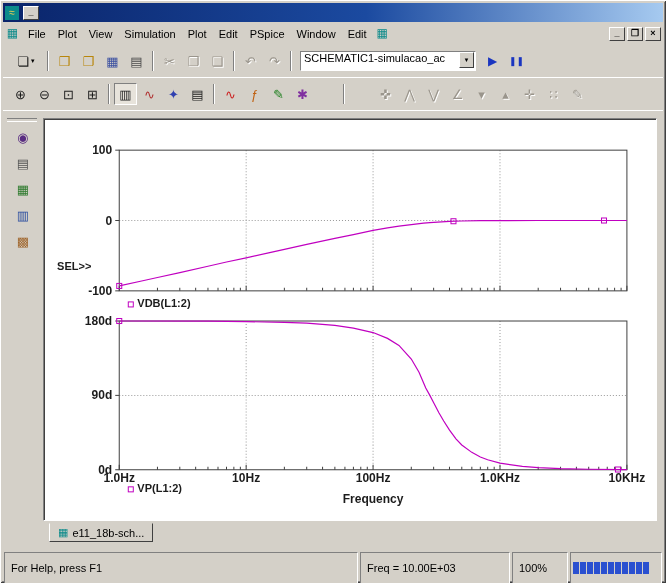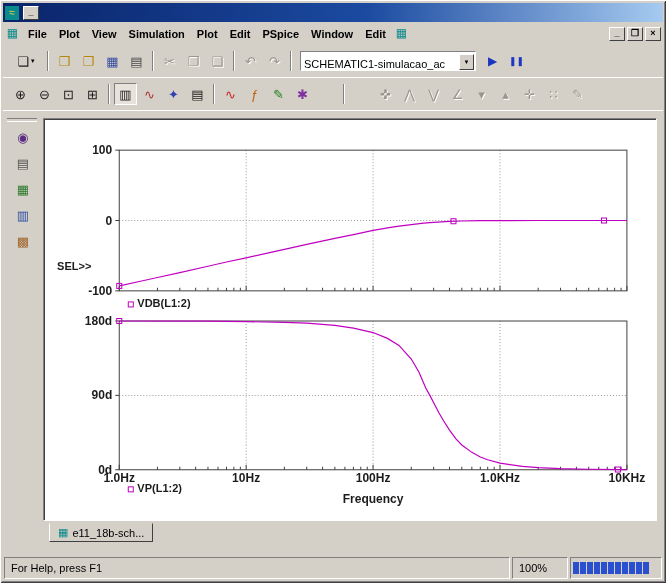--- a/index.html
+++ b/index.html
@@ -11,37 +11,37 @@
     background:linear-gradient(90deg,#0a246a 0%,#1b4aa0 55%,#a6caf0 100%);
     display:flex;align-items:center;gap:4px;padding:0 2px;}
   .app-icon{width:14px;height:14px;background:#0a8a8a;color:#ffd24d;font-size:10px;line-height:13px;text-align:center;flex:0 0 auto;}
   .titlebar .title{flex:1;color:#fff;font-weight:bold;font-size:11px;white-space:nowrap;overflow:hidden;}
   .winbtn{flex:0 0 auto;width:16px;height:14px;background:#d4d0c8;border:1px solid;border-color:#fff #404040 #404040 #fff;
     font-size:9px;line-height:11px;text-align:center;font-weight:bold;color:#000;padding:0;}
   
   .menubar{position:absolute;top:24px;left:3px;right:3px;height:19px;display:flex;align-items:center;gap:2px;padding:0 2px;font-size:11px;}
   .mdi-icon{width:15px;height:14px;color:#0a8a8a;font-size:12px;line-height:13px;text-align:center;}
   .menu-items{display:flex;}
-  .menu-item{padding:2px 6px;color:#000;font-weight:bold;}
+  .menu-item{padding:2px 6px;color:#000;}
   .menubar .spacer{flex:1;}
   
   .toolbar{position:absolute;left:3px;right:3px;display:flex;align-items:center;gap:1px;padding:0 2px 0 6px;border-bottom:1px solid #fff;}
   .toolbar1{top:45px;height:33px;}
   .toolbar2{top:78px;height:33px;}
   .tgroup{display:contents;}
   .tbtn{width:23px;height:22px;background:#d4d0c8;border:1px solid #d4d0c8;display:flex;align-items:center;justify-content:center;padding:0;}
   .tbtn .glyph{font-size:13px;color:#1a1a1a;line-height:1;}
   .tbtn.wide{width:34px;gap:2px;}
   .tbtn .dd{font-size:7px;color:#000;}
   .tbtn.pressed{border-color:#808080 #fff #fff #808080;background:#e7e3db;}
   .tbtn.disabled .glyph{color:#9a958c;text-shadow:1px 1px 0 #ffffff;}
   .tsep{width:2px;height:20px;border-left:1px solid #808080;border-right:1px solid #fff;margin:0 3px;flex:0 0 auto;}
   .tsep.wide{margin:0 28px;}
   .combo{width:176px;height:20px;background:#fff;border:1px solid;border-color:#808080 #fff #fff #808080;
-    display:flex;align-items:flex-end;margin:0 4px;}
+    display:flex;align-items:flex-start;margin:0 4px;}
   .combo-text{flex:1;font-size:11px;padding:0 3px;white-space:nowrap;overflow:hidden;color:#000;}
   .combo-btn{width:15px;height:16px;background:#d4d0c8;border:1px solid;border-color:#fff #404040 #404040 #fff;
     font-size:6px;line-height:15px;text-align:center;color:#000;margin-right:1px;}
   .glyph.run{color:#1a35c0;font-size:12px;}
   .glyph.pause{color:#1a35c0;font-size:9px;letter-spacing:0px;}
   
   .leftbar{position:absolute;left:3px;top:112px;width:40px;height:410px;display:flex;flex-direction:column;align-items:center;gap:4px;padding-top:14px;}
   .leftbar::before{content:"";position:absolute;top:6px;left:4px;right:6px;height:2px;border-top:1px solid #808080;border-bottom:1px solid #fff;}
   .sbtn{width:24px;height:22px;background:#d4d0c8;border:1px solid #d4d0c8;display:flex;align-items:center;justify-content:center;padding:0;}
   .sbtn .glyph{font-size:13px;line-height:1;}
@@ -49,21 +49,21 @@
   .probe{position:absolute;left:43px;top:118px;width:614px;height:403px;background:#fff;
     border:1px solid;border-color:#808080 #fff #fff #808080;box-shadow:inset 1px 1px 0 #404040;}
   .probe svg{display:block;width:100%;height:100%;}
   
   .tabbar{position:absolute;left:43px;right:3px;top:521px;height:24px;display:flex;align-items:flex-start;padding:2px 0 0 6px;}
   .tab{height:19px;display:flex;align-items:center;gap:4px;padding:0 8px;font-size:11px;background:#d4d0c8;
     border:1px solid;border-color:#fff #404040 #404040 #fff;border-top-color:#d4d0c8;color:#000;}
   .tab-icon{font-size:11px;}
   
   .statusbar{position:absolute;left:3px;right:3px;bottom:4px;height:22px;display:flex;align-items:center;gap:2px;padding:1px 1px;}
-  .spanel{height:22px;border:1px solid;border-color:#808080 #fff #fff #808080;font-size:11px;color:#000;
+  .spanel{height:32px;border:1px solid;border-color:#808080 #fff #fff #808080;font-size:11px;color:#000;
     display:flex;align-items:center;padding:0 6px;background:#d4d0c8;white-space:nowrap;overflow:hidden;}
   .spanel.grow{flex:1;}
   .spanel.progress{width:92px;gap:1px;padding:0 2px;}
   .pseg{width:6px;height:12px;background:#2a50d0;flex:0 0 auto;}
 </style>
 </head>
 <body>
 
 <div class="window">
 
@@ -324,20 +324,21 @@
 
   <div class="tabbar">
     <div class="tab">
       <span class="tab-icon" style="color:#0a8a8a">▦</span>
       <span>e11_18b-sch...</span>
     </div>
   </div>
 
   <div class="statusbar">
     <div class="spanel grow">For Help, press F1</div>
+    <div class="spanel" style="width:150px">Freq = 10.00E+03</div>
     <div class="spanel" style="width:56px">100%</div>
     <div class="spanel progress">
         <span class="pseg"></span>
         <span class="pseg"></span>
         <span class="pseg"></span>
         <span class="pseg"></span>
         <span class="pseg"></span>
         <span class="pseg"></span>
         <span class="pseg"></span>
         <span class="pseg"></span>

